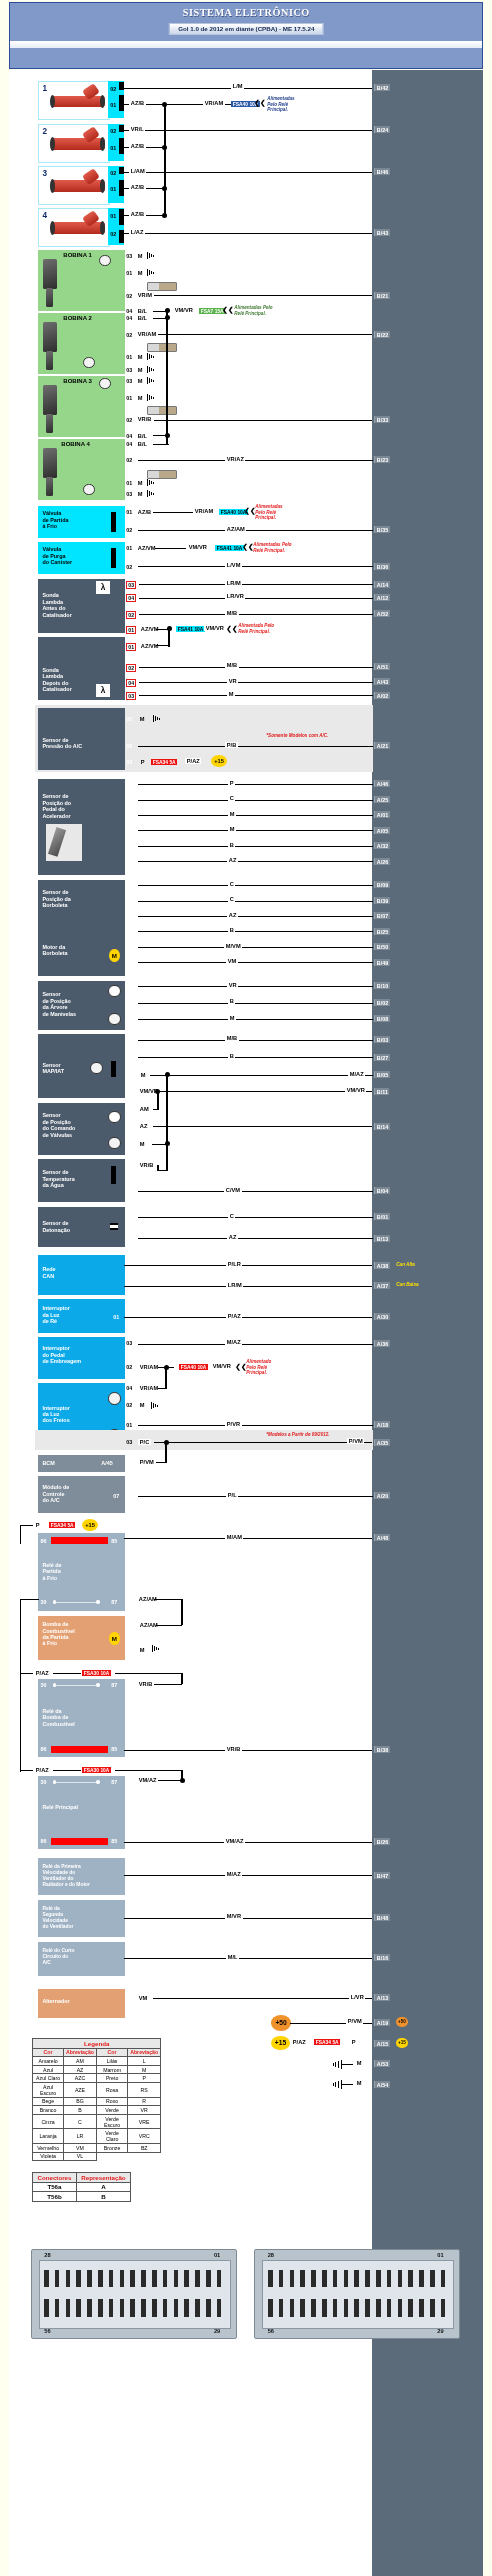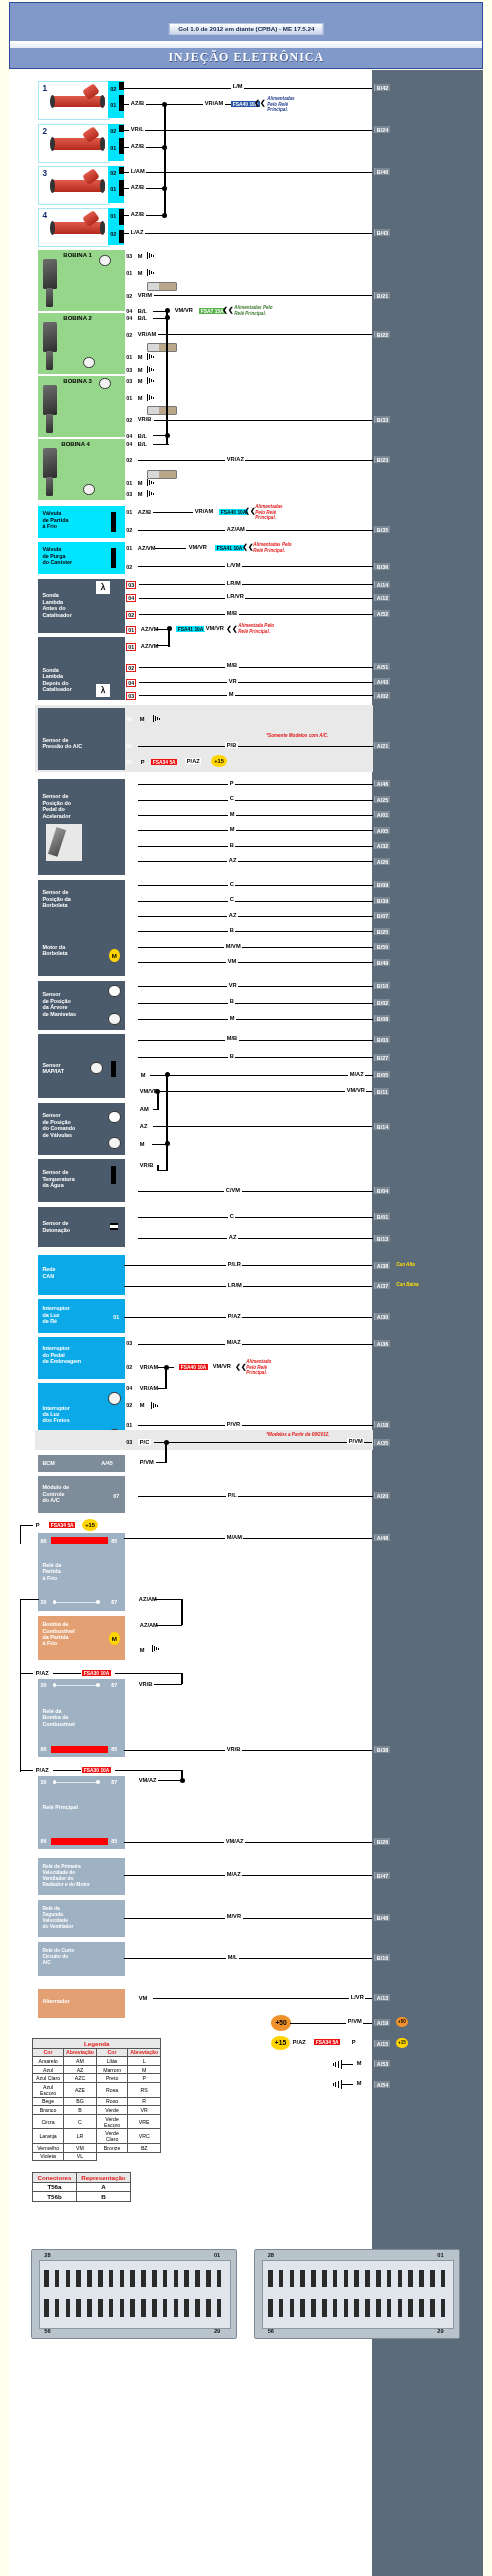--- a/index.html
+++ b/index.html
@@ -96,23 +96,23 @@
   .cnin{position:absolute;background:#dfe5ea;border:0.5px solid #8b97a2;}
   .cnpin{position:absolute;background:#2a2a2a;}
   .cnlab{position:absolute;font-size:5.7px;font-weight:bold;color:#111;}
 </style>
 </head>
 <body>
 
 <div id="page">
 
   <div class="hdr-outer">
+    <div class="hdr-title">SISTEMA ELETRÔNICO</div>
     <div class="hdr-chip">Gol 1.0 de 2012 em diante (CPBA) - ME 17.5.24</div>
     <div class="hdr-band"></div>
-    <div class="hdr-sub">INJEÇÃO ELETRÔNICA</div>
   </div>
 
   <div class="sheet">
 
     <div class="ecu-col"></div>
 
     <div class="inj" style="left:29px;top:11.3px;width:70px;height:37px;">
       <div class="injnum" style="left:3.1px;top:2.1px;">1</div>
       <div class="injbody" style="left:11.3px;top:13.4px;width:54px;height:11.3px;"></div>
       <div class="injbody" style="left:45px;top:4.1px;width:14.4px;height:11.3px;transform:rotate(-35deg);"></div>

